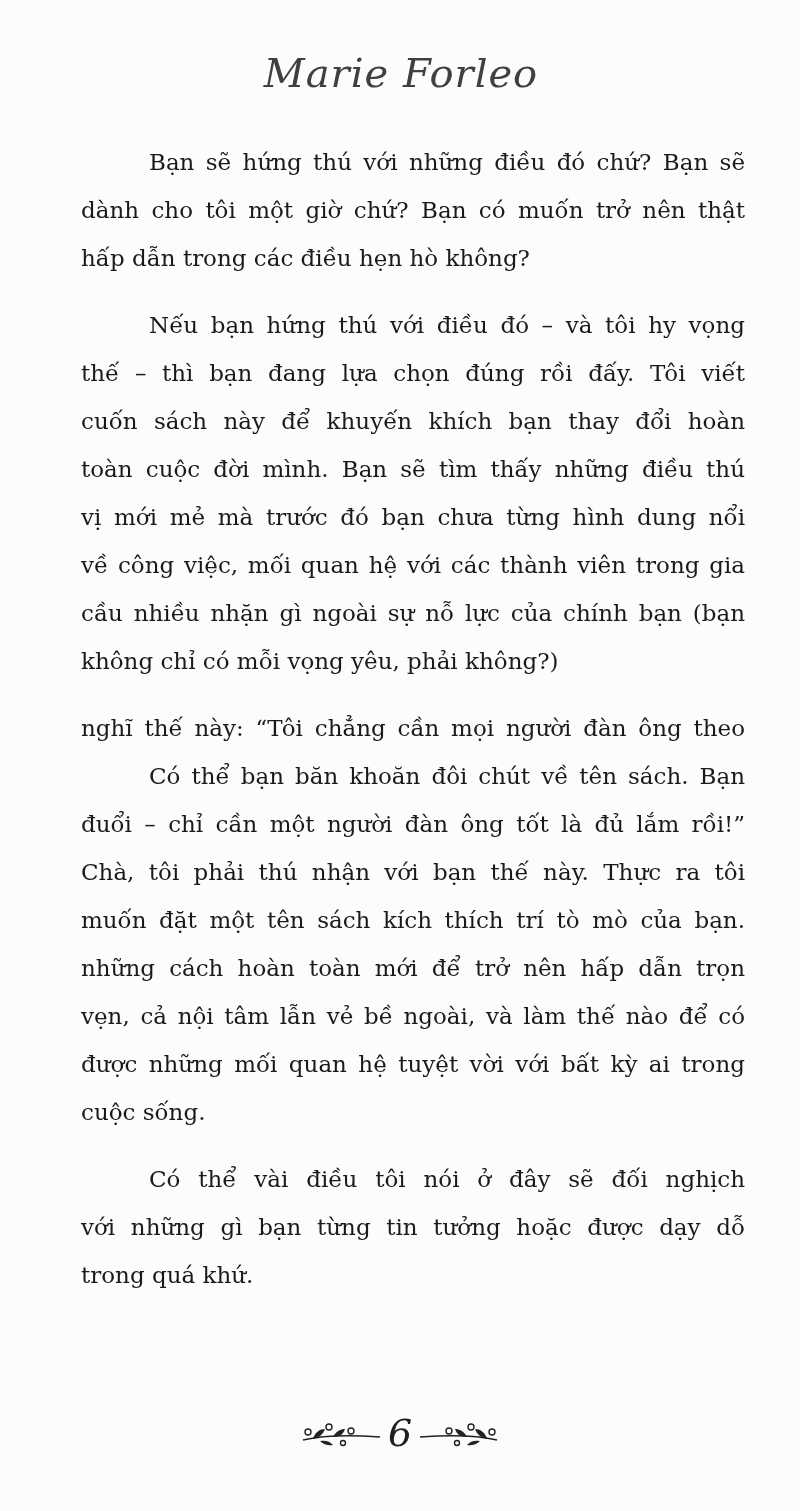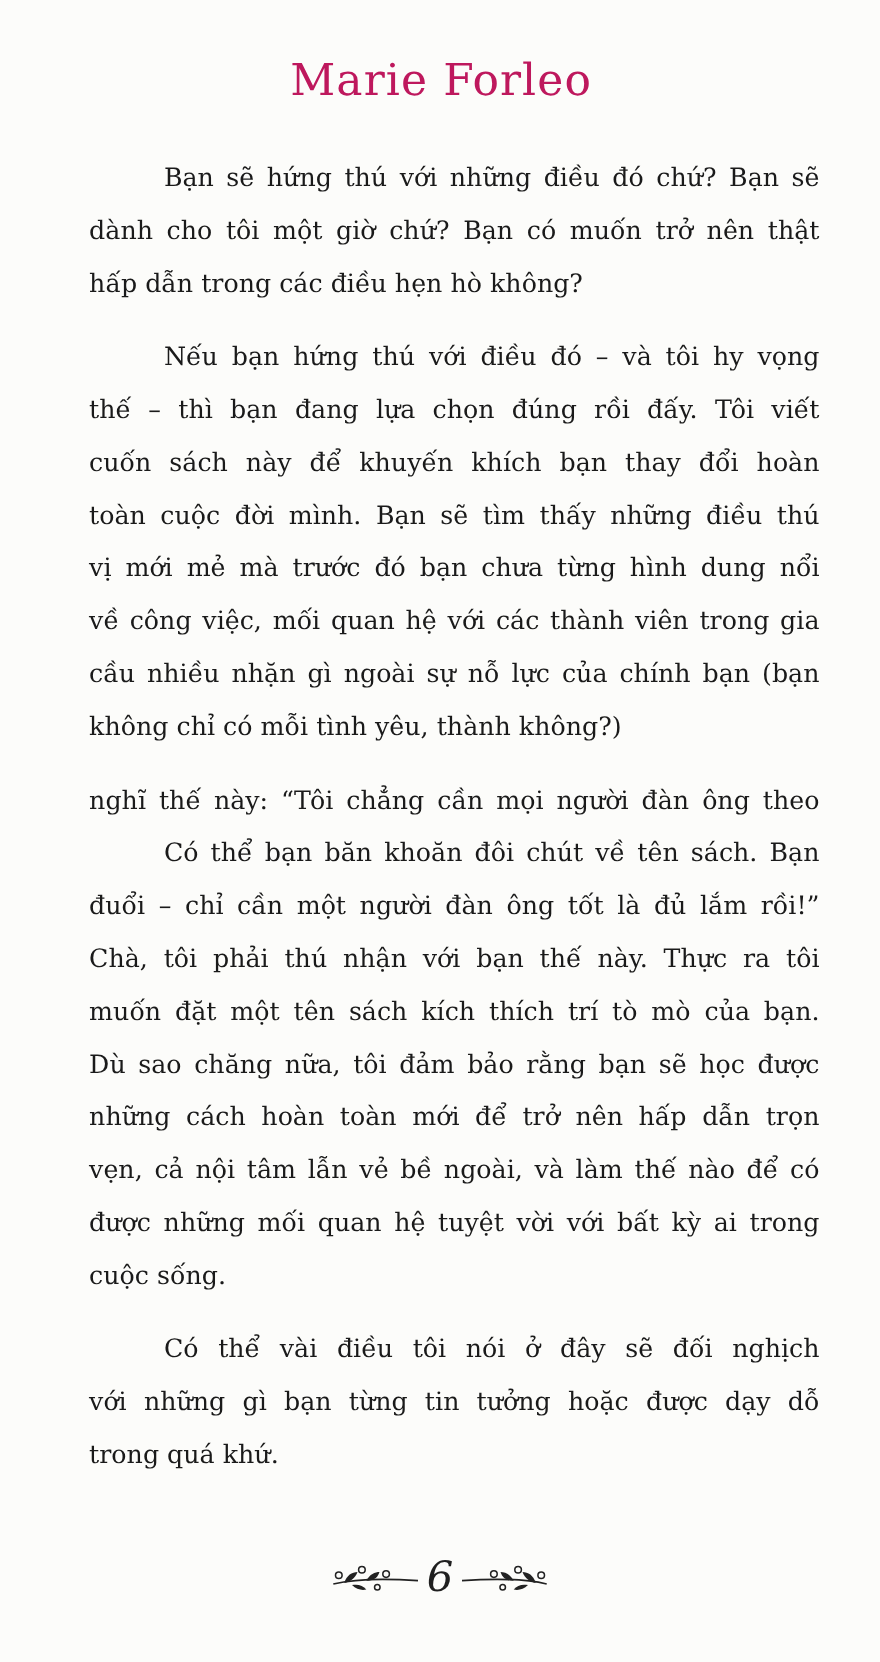--- a/index.html
+++ b/index.html
@@ -11,26 +11,27 @@
     overflow: hidden;
   }
   .page {
     position: relative;
     box-sizing: border-box;
     width: 800px; height: 1511px;
     padding: 48px 55px 0 57px;
   }
   .author {
     text-align: center;
+    font-style: italic;
     font-weight: 400;
     font-size: 40px;
     line-height: 1.25;
     letter-spacing: 1px;
     margin: 0 0 40px 0;
-    color: #be185d;
+    color: #404040;
   }
   .body-text {
     font-size: 23px;
     line-height: 48px;
   }
   .para { margin: 0 0 19px 0; }
   .line {
     display: block;
     text-align: justify;
     text-align-last: justify;
@@ -73,30 +74,29 @@
     </p>
 
     <p class="para">
       <span class="line line-first">Nếu bạn hứng thú với điều đó – và tôi hy vọng</span>
       <span class="line">thế – thì bạn đang lựa chọn đúng rồi đấy. Tôi viết</span>
       <span class="line">cuốn sách này để khuyến khích bạn thay đổi hoàn</span>
       <span class="line">toàn cuộc đời mình. Bạn sẽ tìm thấy những điều thú</span>
       <span class="line">vị mới mẻ mà trước đó bạn chưa từng hình dung nổi</span>
       <span class="line">về công việc, mối quan hệ với các thành viên trong gia</span>
       <span class="line">cầu nhiều nhặn gì ngoài sự nỗ lực của chính bạn (bạn</span>
-      <span class="line line-last">không chỉ có mỗi tình yêu, thành không?)</span>
+      <span class="line line-last">không chỉ có mỗi vọng yêu, phải không?)</span>
     </p>
 
     <p class="para">
       <span class="line">nghĩ thế này: “Tôi chẳng cần mọi người đàn ông theo</span>
       <span class="line line-first">Có thể bạn băn khoăn đôi chút về tên sách. Bạn</span>
       <span class="line">đuổi – chỉ cần một người đàn ông tốt là đủ lắm rồi!”</span>
       <span class="line">Chà, tôi phải thú nhận với bạn thế này. Thực ra tôi</span>
       <span class="line">muốn đặt một tên sách kích thích trí tò mò của bạn.</span>
-      <span class="line">Dù sao chăng nữa, tôi đảm bảo rằng bạn sẽ học được</span>
       <span class="line">những cách hoàn toàn mới để trở nên hấp dẫn trọn</span>
       <span class="line">vẹn, cả nội tâm lẫn vẻ bề ngoài, và làm thế nào để có</span>
       <span class="line">được những mối quan hệ tuyệt vời với bất kỳ ai trong</span>
       <span class="line line-last">cuộc sống.</span>
     </p>
 
     <p class="para">
       <span class="line line-first">Có thể vài điều tôi nói ở đây sẽ đối nghịch</span>
       <span class="line">với những gì bạn từng tin tưởng hoặc được dạy dỗ</span>
       <span class="line line-last">trong quá khứ.</span>

